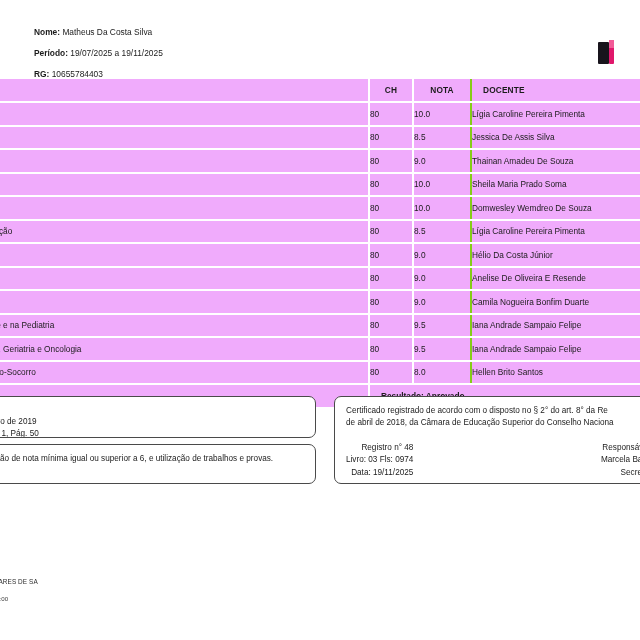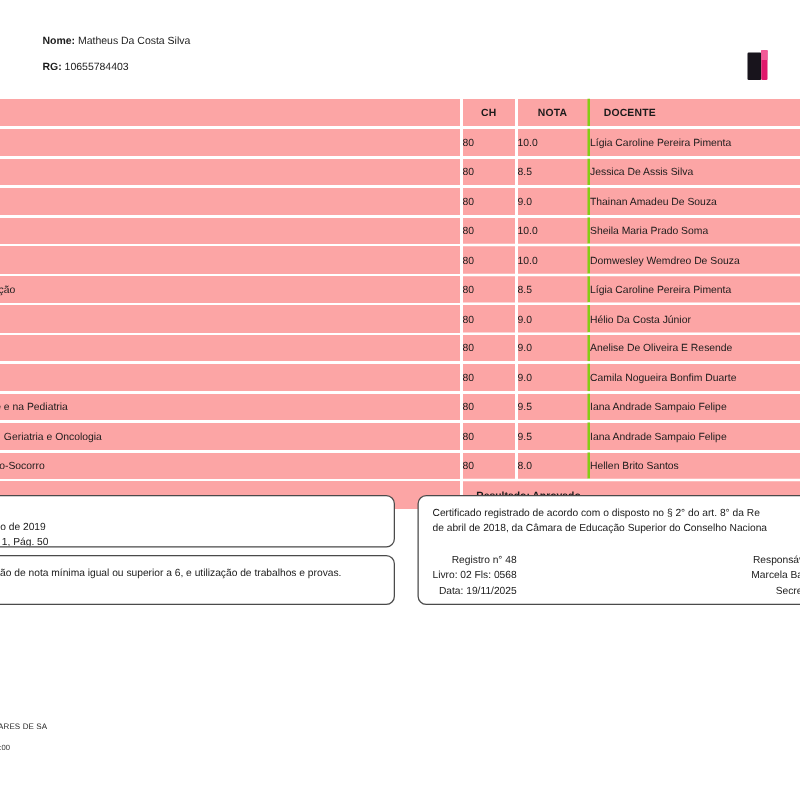--- a/index.html
+++ b/index.html
@@ -87,21 +87,21 @@
     width: 640px;
     border-collapse: collapse;
     table-layout: fixed;
   }
   .grade-table th,
   .grade-table td {
     padding: 0;
     margin: 0;
     text-align: left;
     vertical-align: middle;
-    background: #fca5a5;
+    background: #f0abfc;
     border-bottom: 2px solid #ffffff;
     height: 21.5px;
     font-size: 8.3px;
     font-weight: normal;
     color: #1b1b1b;
     white-space: nowrap;
     overflow: hidden;
   }
   .grade-table thead th {
     font-weight: bold;
@@ -239,20 +239,24 @@
 </style>
 </head>
 <body>
 
 <div class="header">
 
   <div class="hdr-col left">
     <div class="hdr-line">
       <b>Nome:</b>
       <span class="val">Matheus Da Costa Silva</span>
+    </div>
+    <div class="hdr-line">
+      <b>Período:</b>
+      <span class="val">19/07/2025 a 19/11/2025</span>
     </div>
     <div class="hdr-line">
       <b>RG:</b>
       <span class="val">10655784403</span>
     </div>
   </div>
 
 
   <div class="logo-clip">
     <div class="logo-dark"></div>
@@ -366,21 +370,21 @@
 <div class="box" id="box-criteria">
   <div class="box-text">endizagem, é exigida a obtenção de nota mínima igual ou superior a 6, e utilização de trabalhos e provas.</div>
 </div>
 
 <div class="box" id="box-registration">
   <div class="reg-intro">Certificado registrado de acordo com o disposto no § 2° do art. 8° da Re</div>
   <div class="reg-intro">de abril de 2018, da Câmara de Educação Superior do Conselho Naciona</div>
   <div class="reg-cols">
     <div class="reg-left">
       <div class="box-text">Registro n° 48</div>
-      <div class="box-text">Livro: 02 Fls: 0568</div>
+      <div class="box-text">Livro: 03 Fls: 0974</div>
       <div class="box-text">Data: 19/11/2025</div>
     </div>
     <div class="reg-right">
       <div class="box-text">Responsável pelo Registro</div>
       <div class="box-text">Marcela Barros Alves Ferre</div>
       <div class="box-text">Secretaria Acadêmica</div>
     </div>
   </div>
 </div>
 

